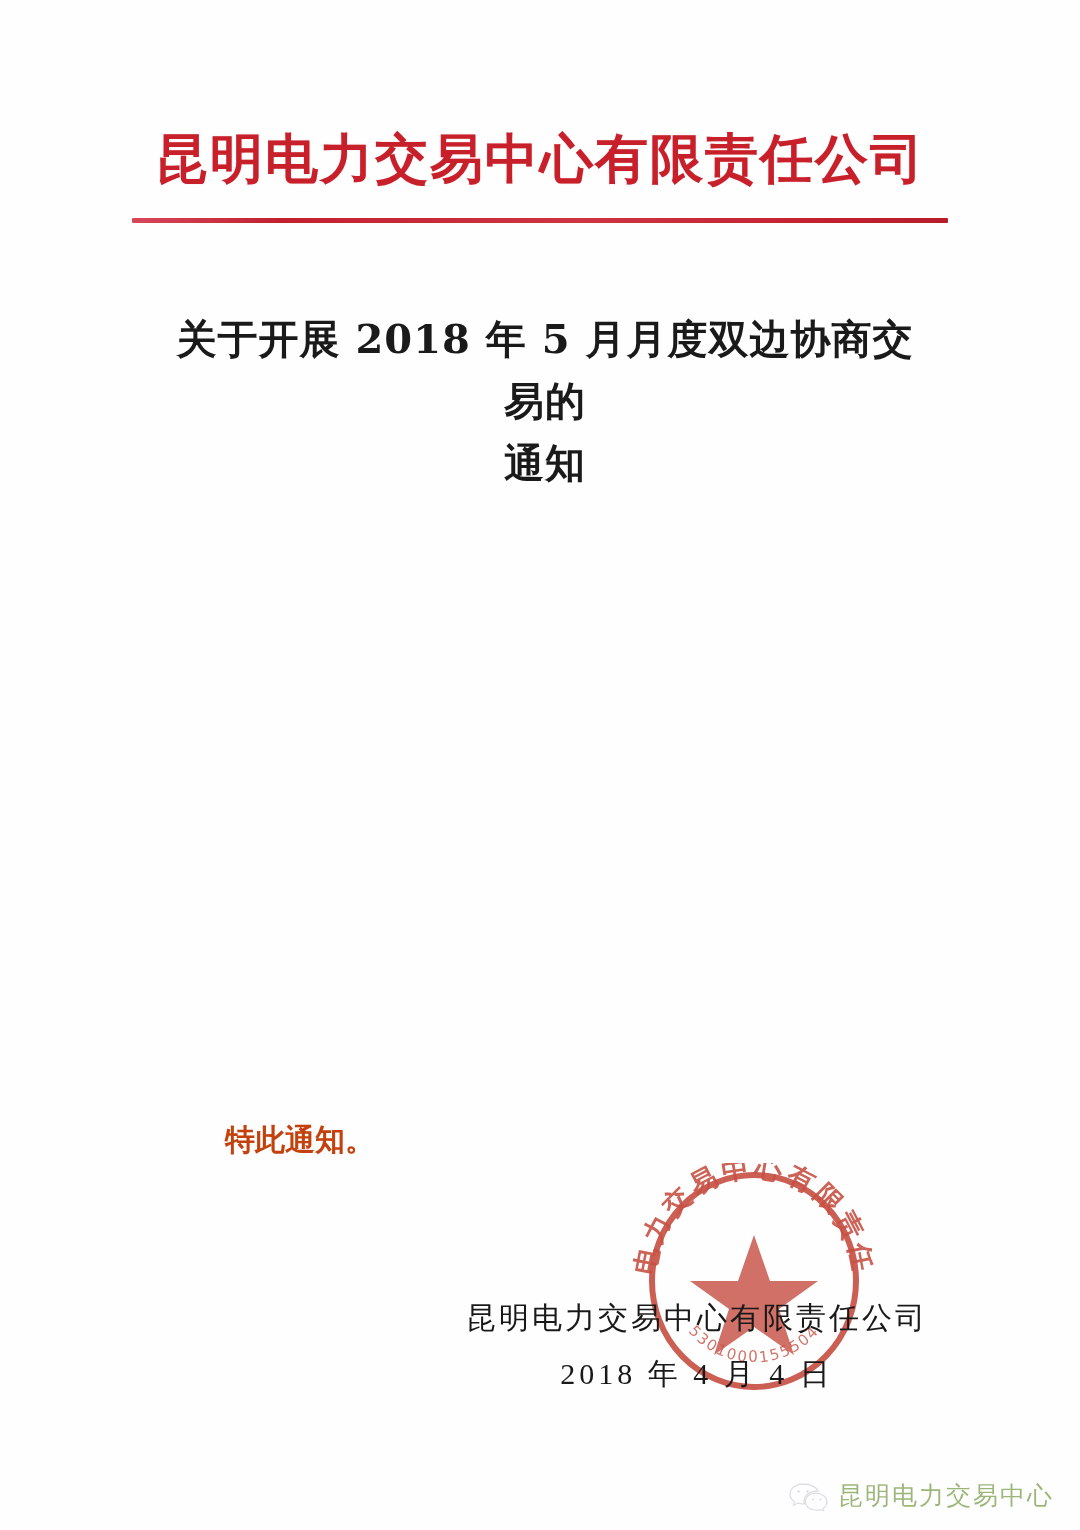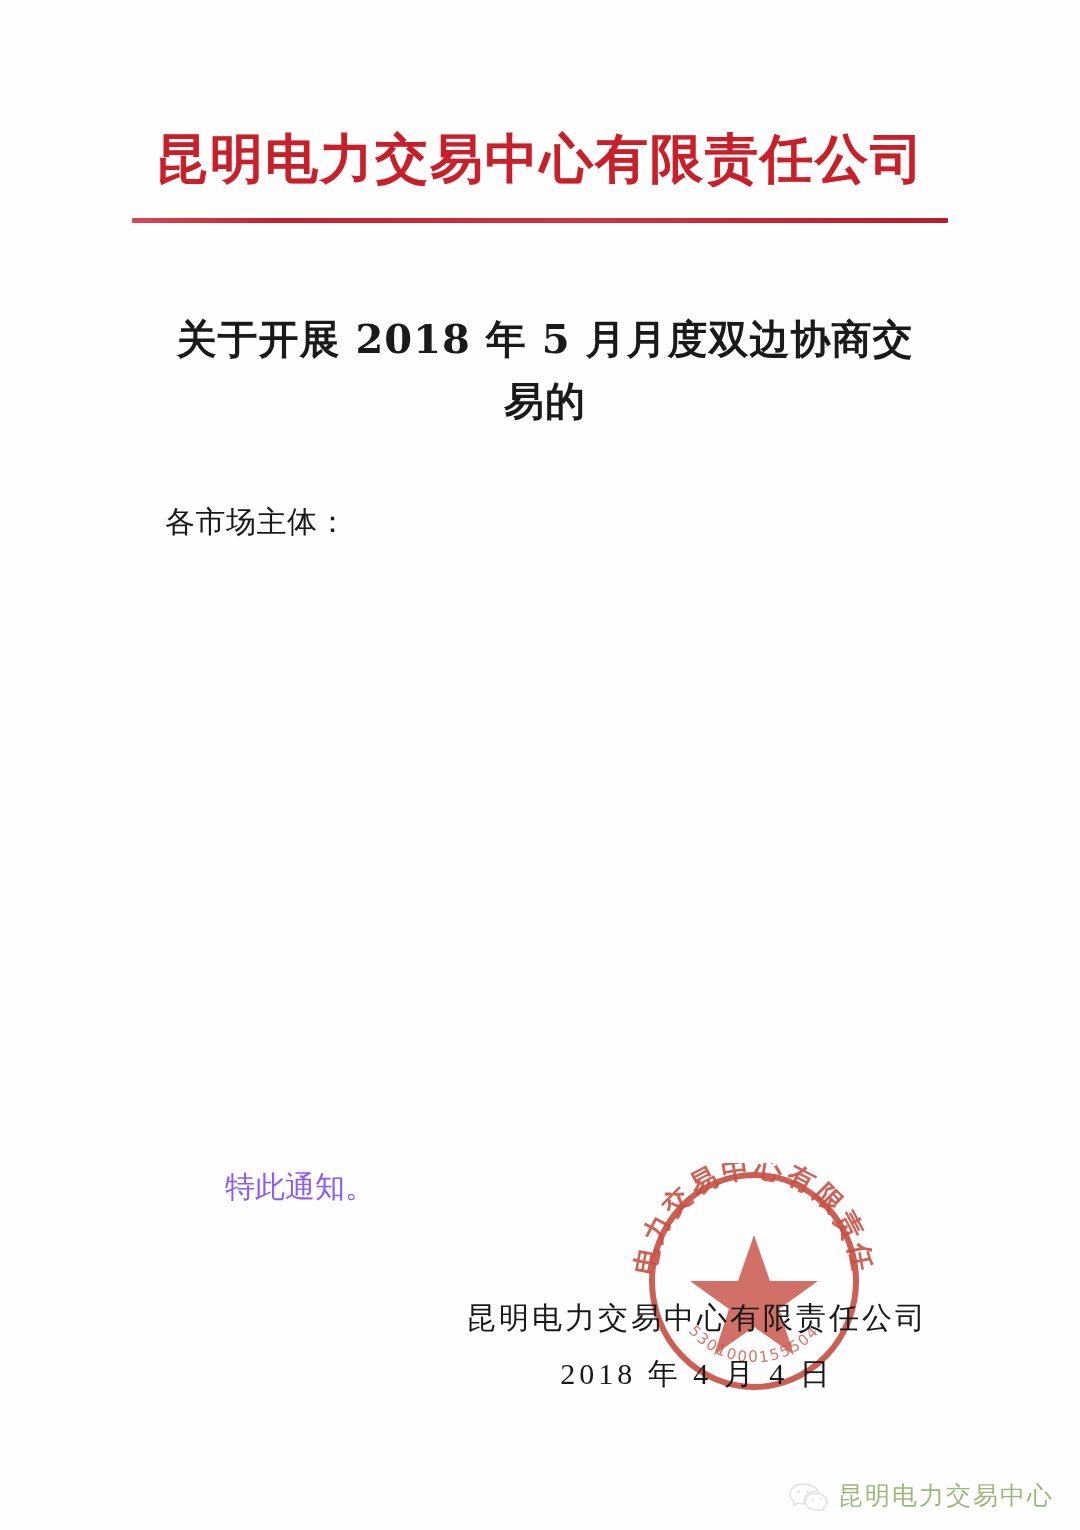--- a/index.html
+++ b/index.html
@@ -93,25 +93,26 @@
     margin: 0 0 2px 0;
   }
   .para {
     margin: 0;
     text-indent: 2em;
   }
   .closing {
     position: absolute;
     left: 165px;
     width: 760px;
-    top: 1157px;
+    top: 1110px;
     font-size: 30px;
     line-height: 60px;
     text-indent: 2em;
-    color: #8b5cf6;
+    color: #c2410c;
+    font-weight: bold;
   }
 
   
   .signature {
     position: absolute;
     right: 152px;
     top: 1290px;
     text-align: center;
     font-size: 30px;
     line-height: 56px;
@@ -165,24 +166,24 @@
   </div>
 
   <div class="rule-wrap">
     <div class="rule-thick"></div>
     <div class="rule-gap"></div>
     <div class="rule-thin"></div>
   </div>
 
   <div class="doc-title">
     <span>关于开展 2018 年 5 月月度双边协商交易的</span>
+    <span class="line2">通知</span>
   </div>
 
   <div class="body-block">
-    <p class="salutation">各市场主体：</p>
   </div>
 
   <div class="closing">特此通知。</div>
 
   <div class="seal">
     <svg viewBox="0 0 252 236" xmlns="http://www.w3.org/2000/svg" aria-hidden="true">
       <defs>
         <path id="sealArcTop" d="M 26,118 A 100,104 0 0 1 226,118"></path>
         <path id="sealArcBottom" d="M 48,150 A 88,92 0 0 0 204,150"></path>
       </defs>

